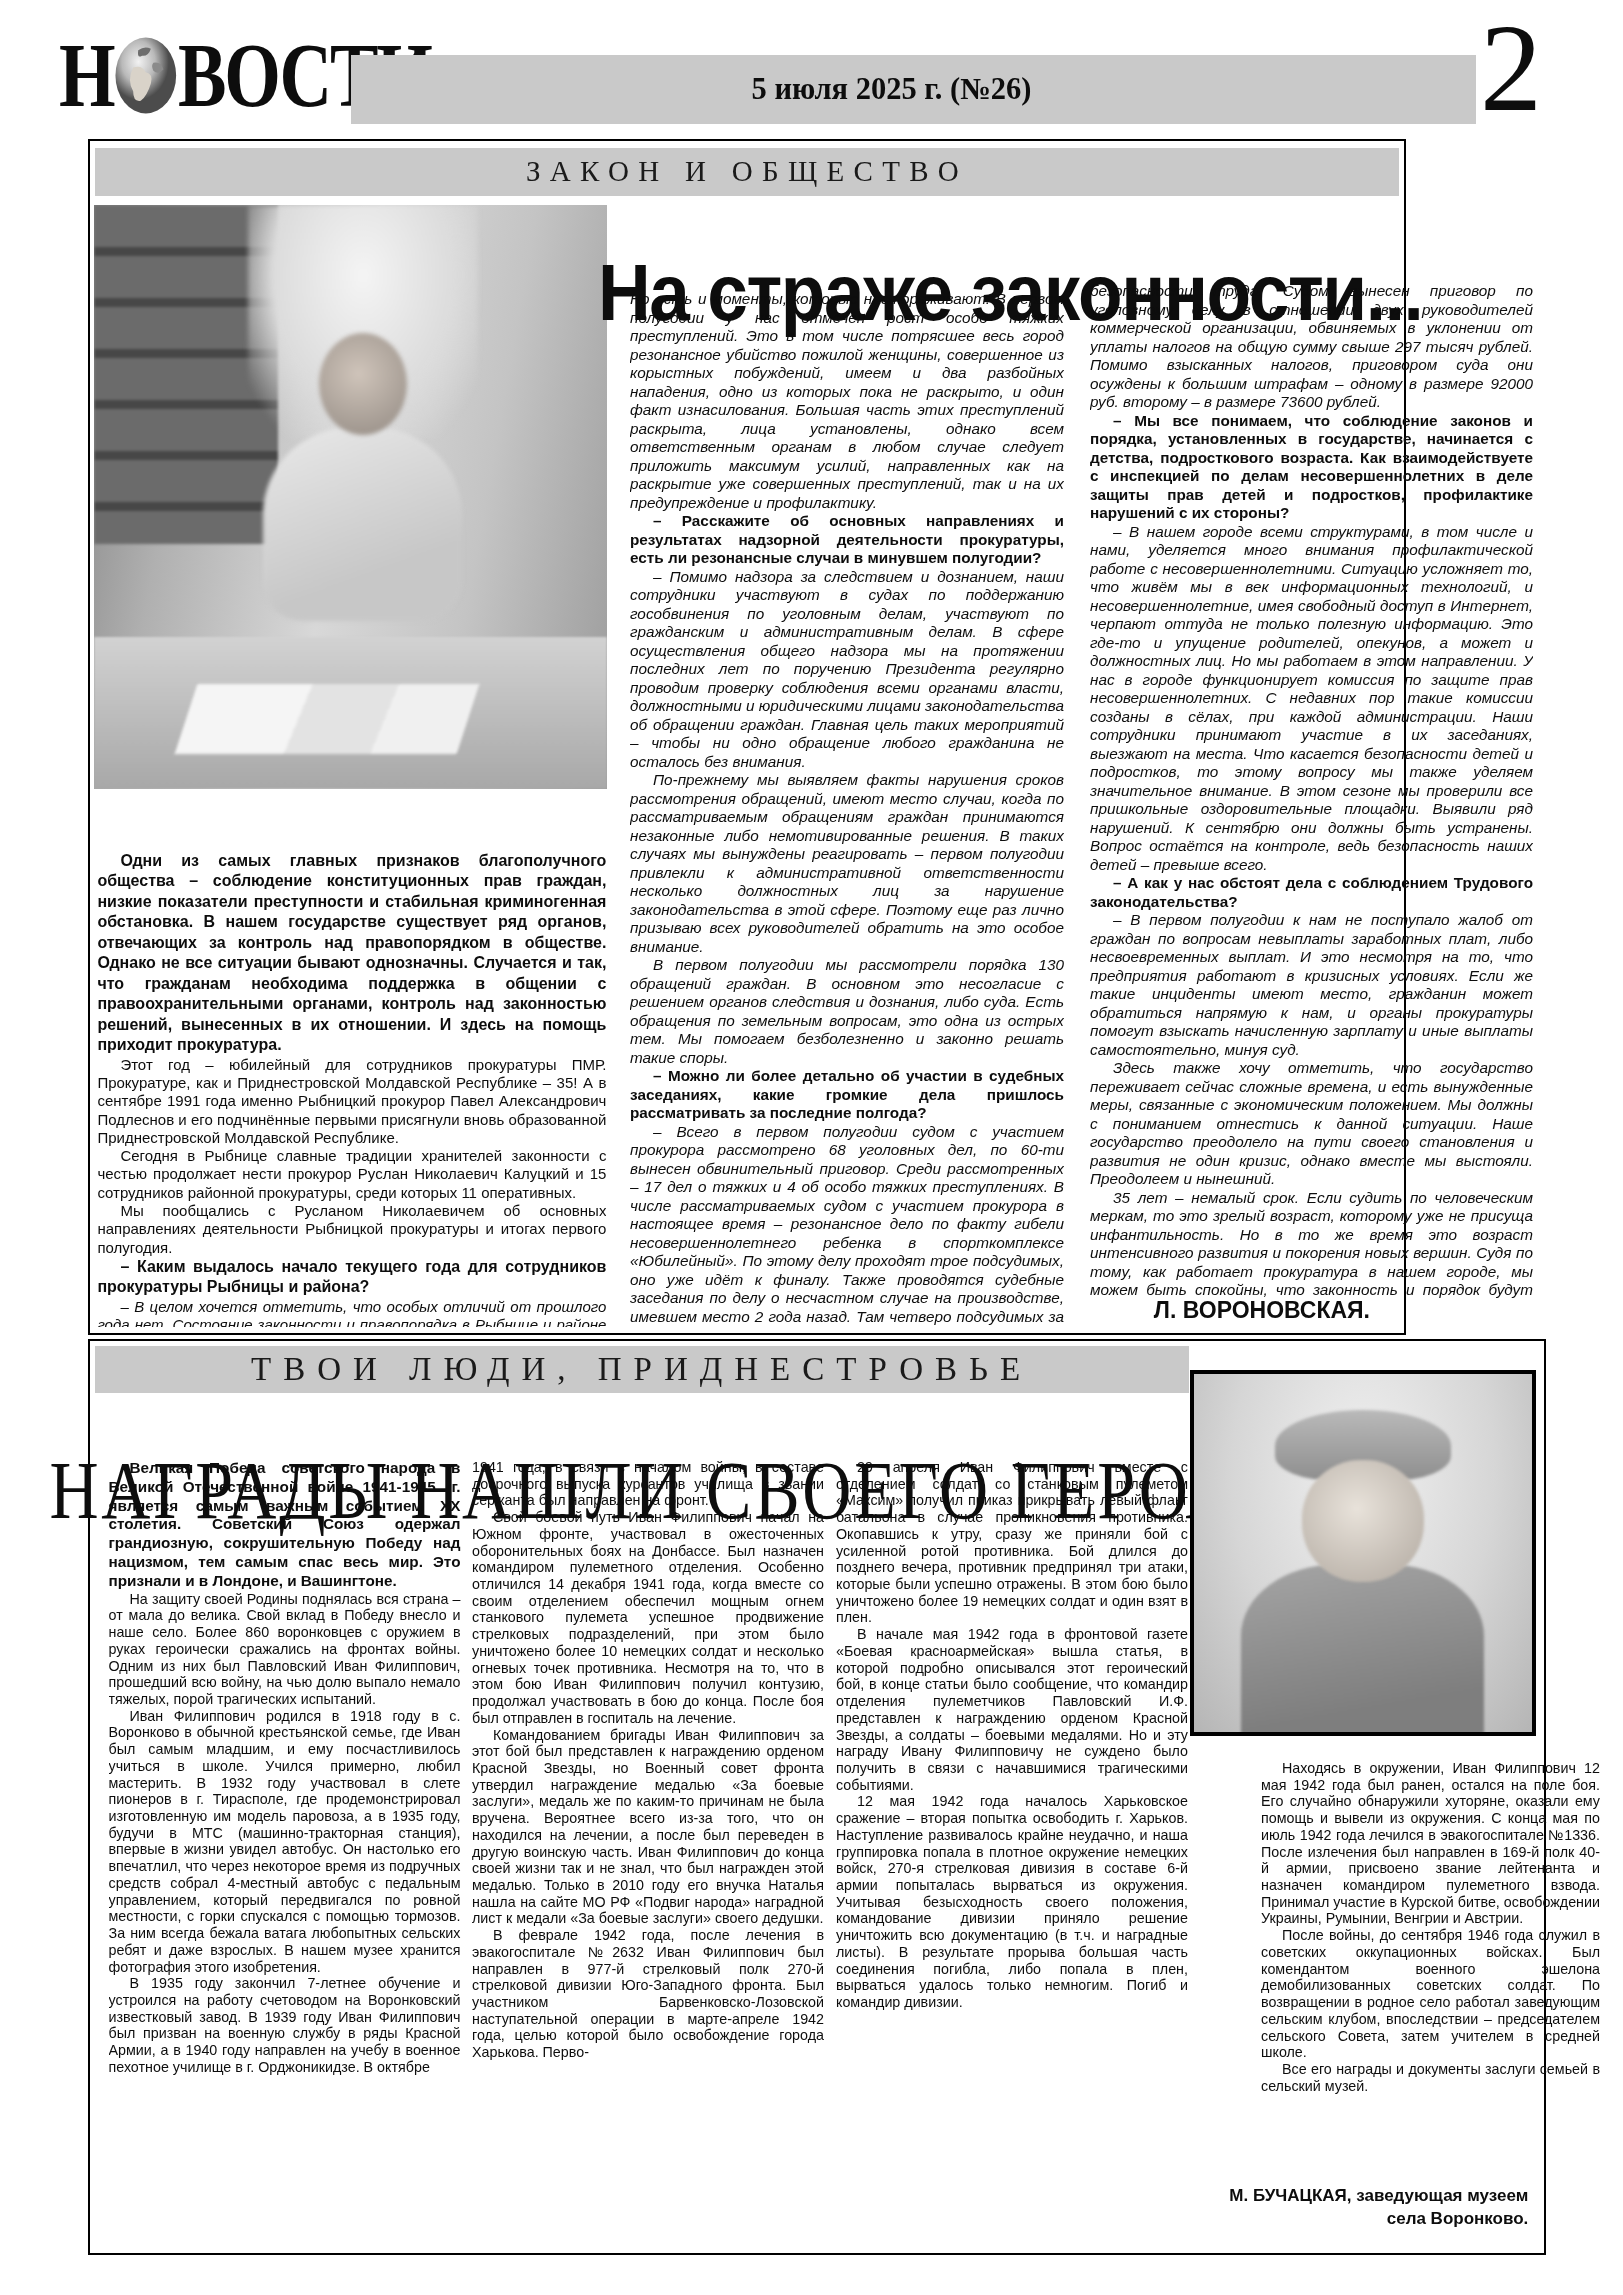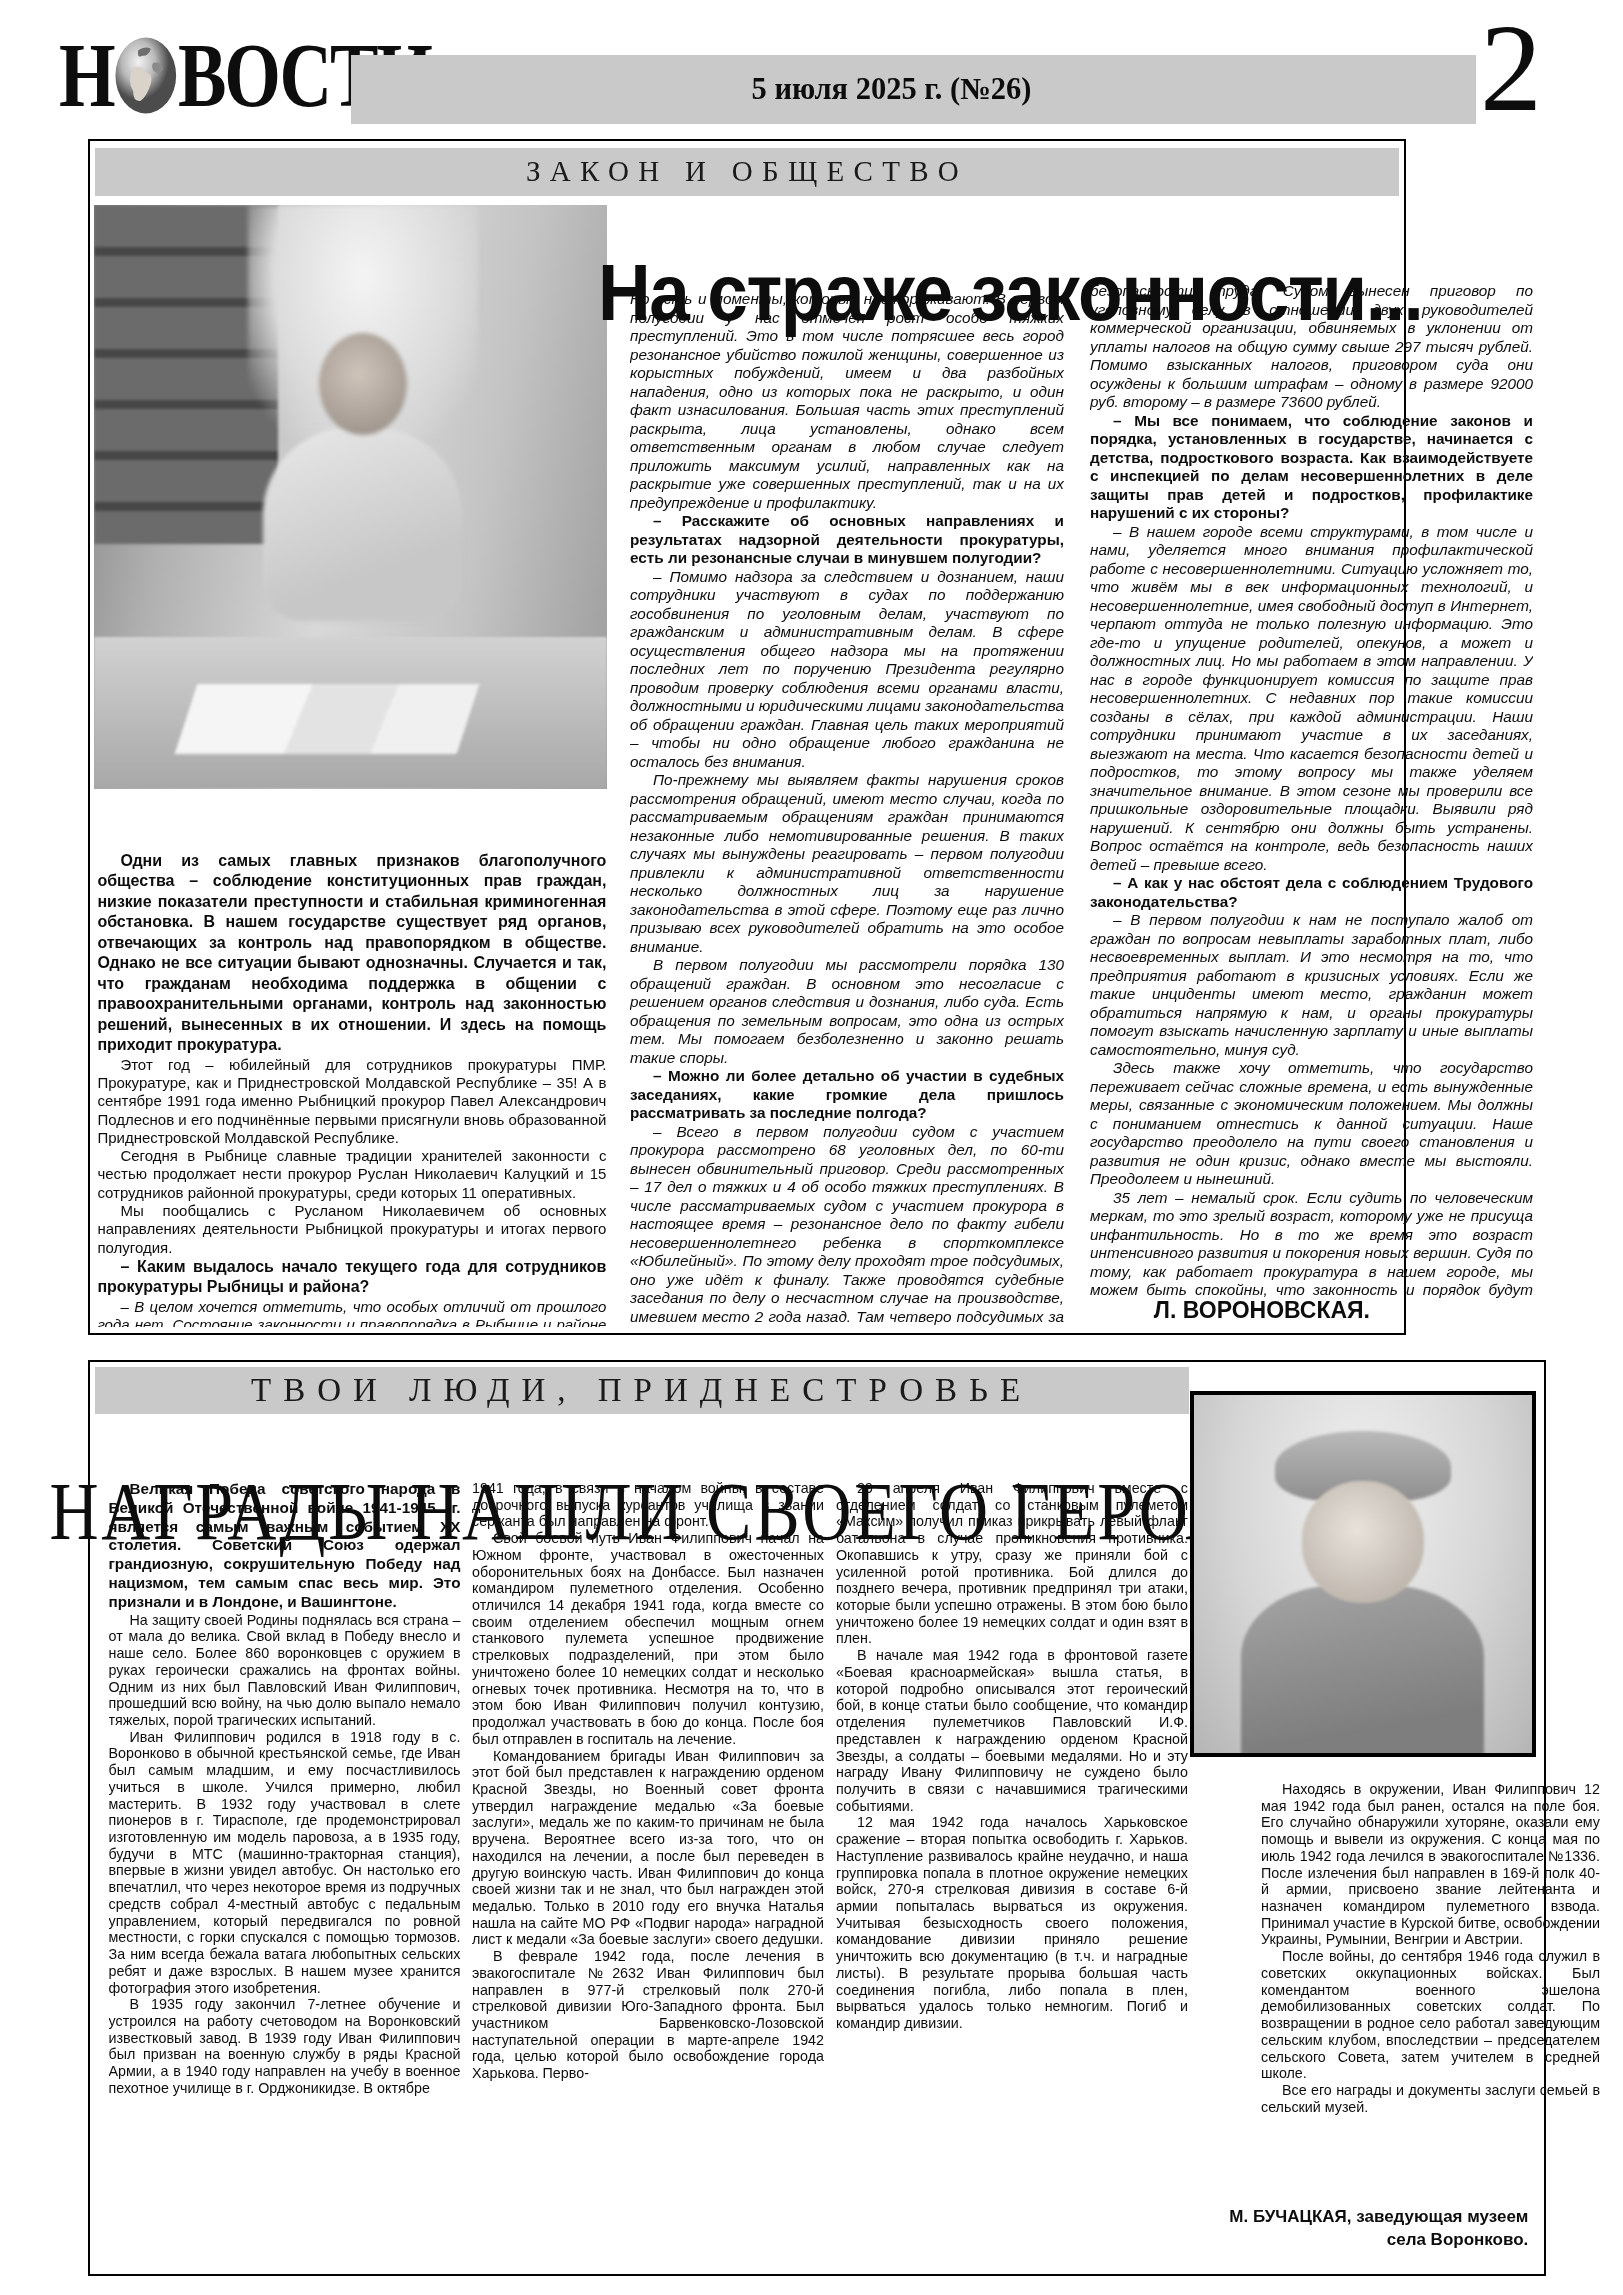--- a/index.html
+++ b/index.html
@@ -14,21 +14,21 @@
   .masthead .globe{display:inline-block;width:79px;height:79px;vertical-align:-8.3px;margin:0 0.9px;}
   .datebar{position:absolute;left:351px;top:55px;width:1125px;height:69px;background:#c9c9c9;
     display:flex;align-items:center;justify-content:center;padding-right:44px;box-sizing:border-box;
     font-family:"Liberation Serif",serif;font-weight:700;font-size:30.5px;}
   .pagenum{position:absolute;right:81px;top:9.3px;font-family:"Liberation Serif",serif;
     font-size:124px;line-height:120px;font-weight:400;}
 
   
   .box{position:absolute;border:2.3px solid #000;background:#fff;box-sizing:border-box;}
   .box1{left:88px;top:139px;width:1318px;height:1196px;}
-  .box2{left:88px;top:1339px;width:1458px;height:916px;margin-top:21px;}
+  .box2{left:88px;top:1339px;width:1458px;height:916px;}
 
   .secbar{position:absolute;background:#c9c9c9;display:flex;align-items:center;justify-content:center;
     font-family:"Liberation Serif",serif;color:#1a1a1a;}
   .secbar1{left:4.6px;top:6.5px;right:4.6px;height:48px;font-size:29px;letter-spacing:9.3px;}
   .secbar2{left:4.6px;top:4.6px;width:1094px;height:47px;font-size:33px;letter-spacing:12px;}
 
   .headline1{position:absolute;left:532px;top:59px;right:5.6px;height:86px;
     display:flex;align-items:center;justify-content:center;
     font-weight:700;font-size:73px;letter-spacing:-1.4px;transform:scaleY(1.08);white-space:nowrap;}
   .headline2{position:absolute;left:4.6px;top:55px;width:1094px;height:76px;

